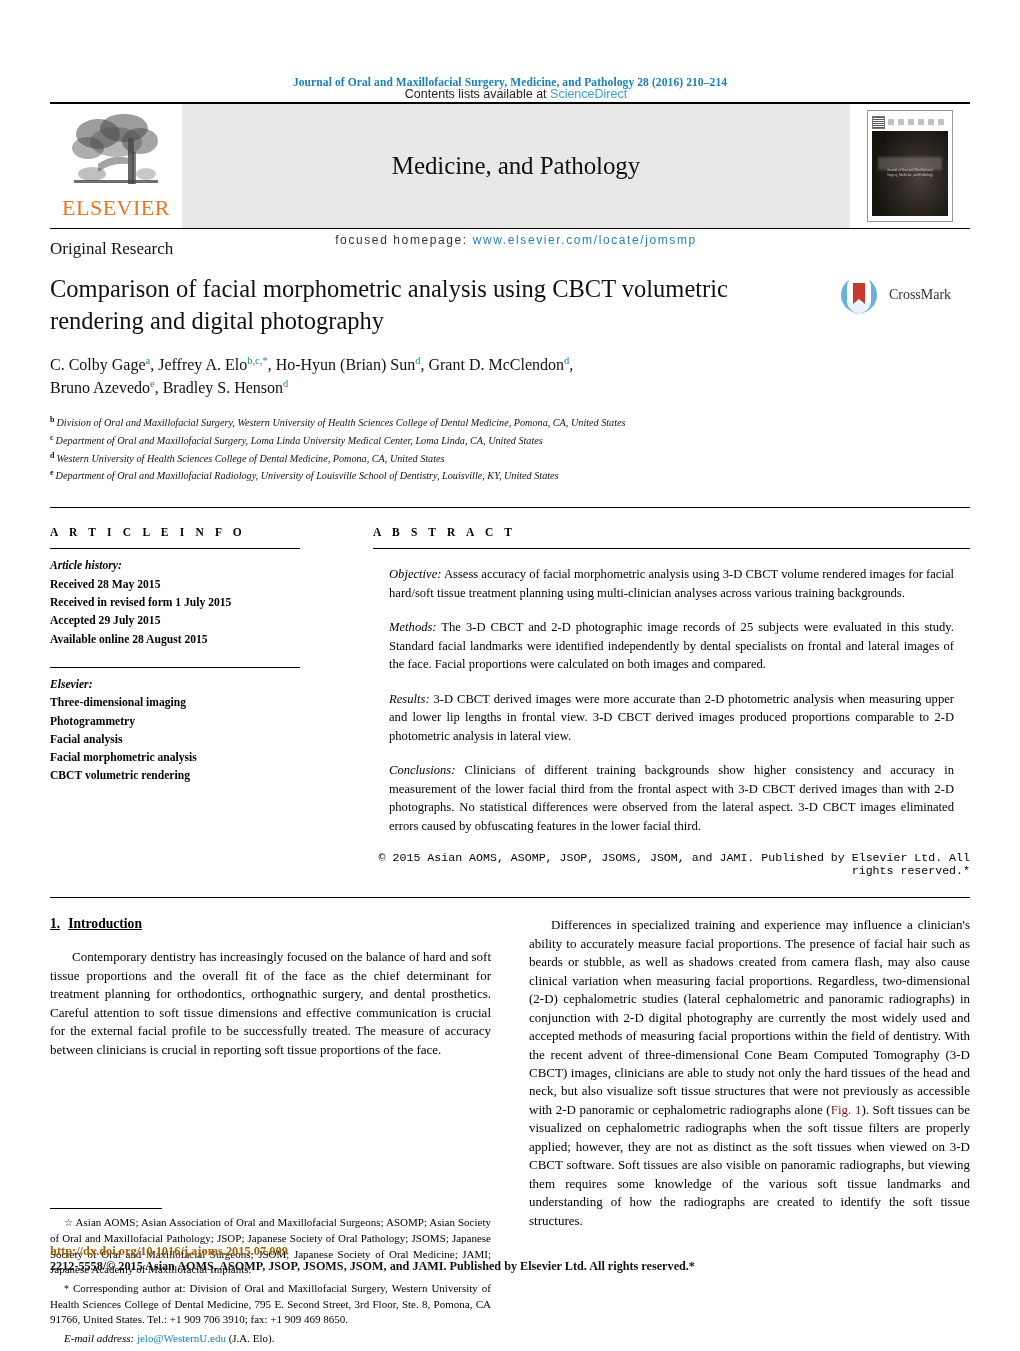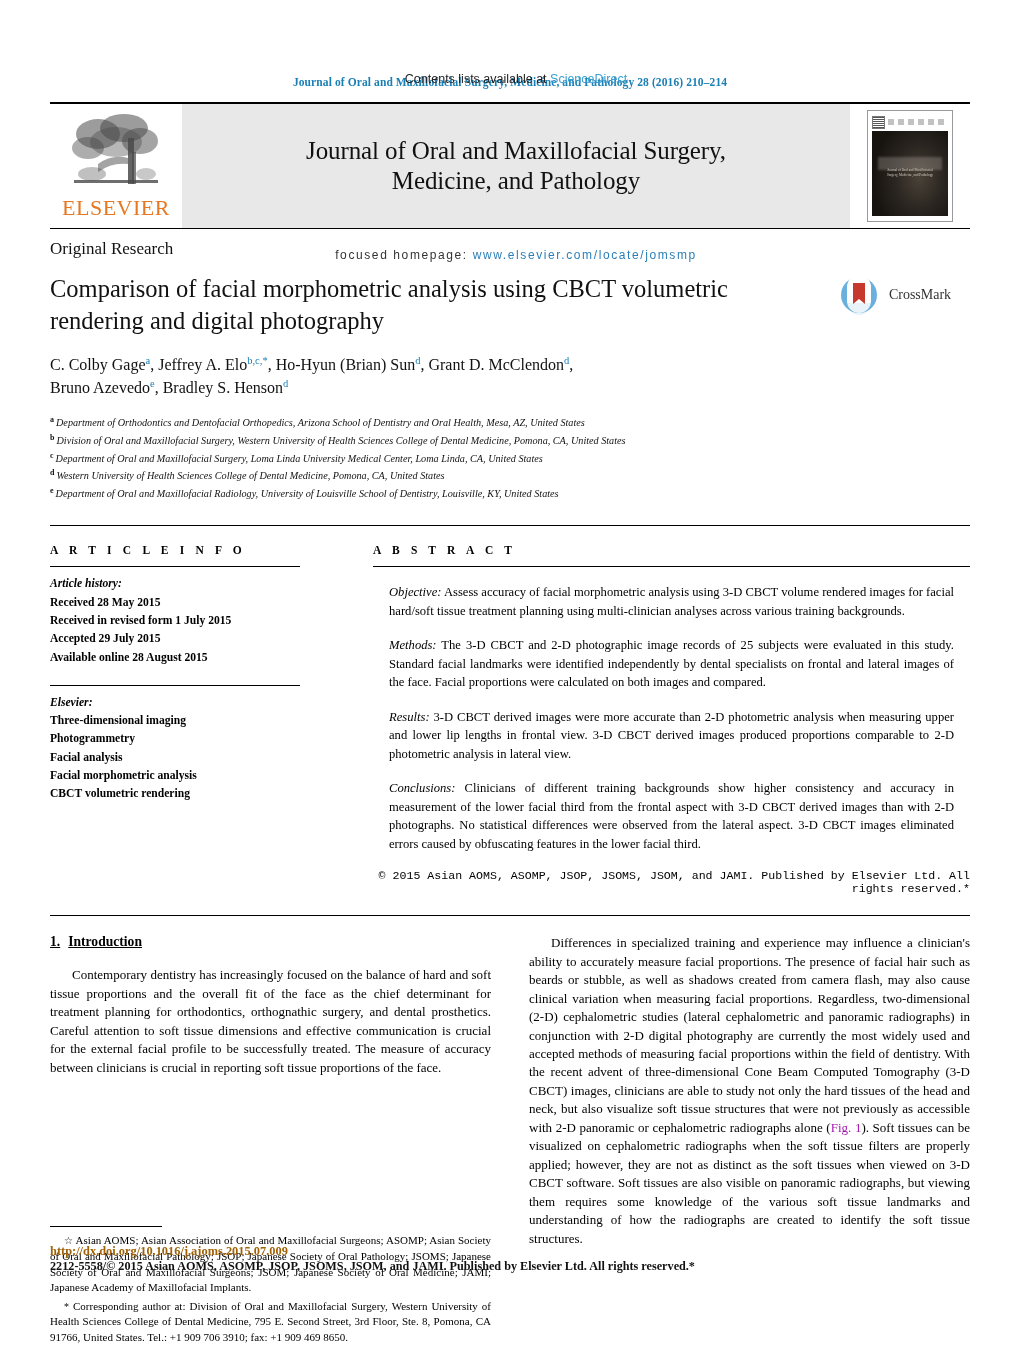--- a/index.html
+++ b/index.html
@@ -274,21 +274,21 @@
   .sec-head .num { margin-right: 8px; }
   .btext {
     font-family: "Liberation Serif", serif;
     font-size: 13px;
     line-height: 1.42;
     text-align: justify;
     margin: 0;
     text-indent: 22px;
     hyphens: auto;
   }
-  .btext .fig-link { color: #a21caf; font-family: Liberation Serif, serif; }
+  .btext .fig-link { color: #7f1d1d; font-family: Liberation Serif, serif; }
 
   
   .footnotes {
     position: absolute;
     left: 0;
     bottom: 0;
     width: 100%;
   }
   .fn-rule {
     border-top: 1px solid #000;
@@ -355,21 +355,20 @@
         </g>
       </svg>
       <div class="elsevier-word">ELSEVIER</div>
     </div>
 
     <div class="journal-band">
       <div class="contents-line">
         <span>Contents lists available at </span><span class="sd">ScienceDirect</span>
       </div>
       <div class="journal-title">
-        <div>Journal of Oral and Maxillofacial Surgery,</div>
         <div>Medicine, and Pathology</div>
       </div>
       <div class="homepage-line">
         <span>focused homepage: </span><span class="url">www.elsevier.com/locate/jomsmp</span>
       </div>
     </div>
 
     <div class="cover-block">
       <div class="cover-thumb">
         <div class="cover-top">
@@ -407,21 +406,20 @@
           <path d="M8 12 a12 12 0 0 1 24 0 l0 14 a12 12 0 0 1 -24 0 z" fill="#ffffff"></path>
           <path d="M14 8 h12 v21 l-6 -5 l-6 5 z" fill="#c63a2d"></path>
           <path d="M8 28 a12 12 0 0 0 24 0 z" fill="#6ab0de" opacity="0.15"></path>
         </svg>
         <span class="crossmark-word">CrossMark</span>
       </div>
     </div>
   </div>
 
   <div class="affiliations">
-    <div><span class="mark">a</span><span>Department of Orthodontics and Dentofacial Orthopedics, Arizona School of Dentistry and Oral Health, Mesa, AZ, United States</span></div>
     <div><span class="mark">b</span><span>Division of Oral and Maxillofacial Surgery, Western University of Health Sciences College of Dental Medicine, Pomona, CA, United States</span></div>
     <div><span class="mark">c</span><span>Department of Oral and Maxillofacial Surgery, Loma Linda University Medical Center, Loma Linda, CA, United States</span></div>
     <div><span class="mark">d</span><span>Western University of Health Sciences College of Dental Medicine, Pomona, CA, United States</span></div>
     <div><span class="mark">e</span><span>Department of Oral and Maxillofacial Radiology, University of Louisville School of Dentistry, Louisville, KY, United States</span></div>
   </div>
 
   <div class="info-abstract">
 
     <div class="info-col">
       <div class="spaced-head">A R T I C L E   I N F O</div>

